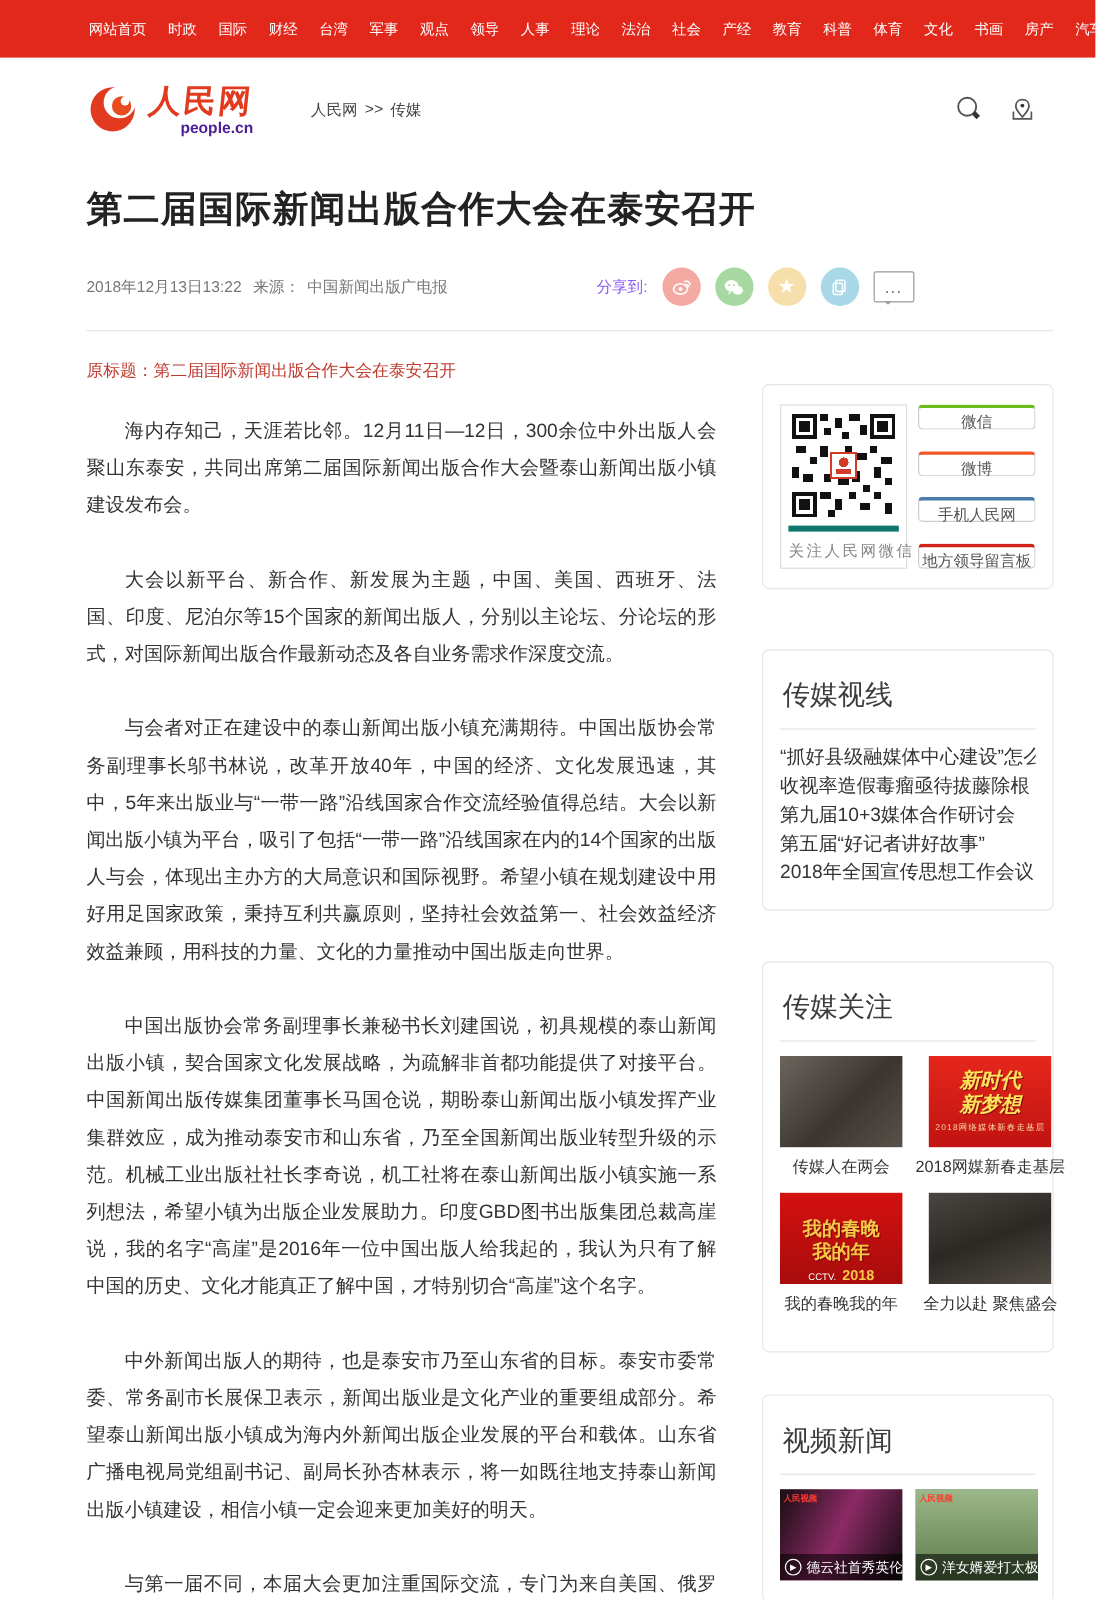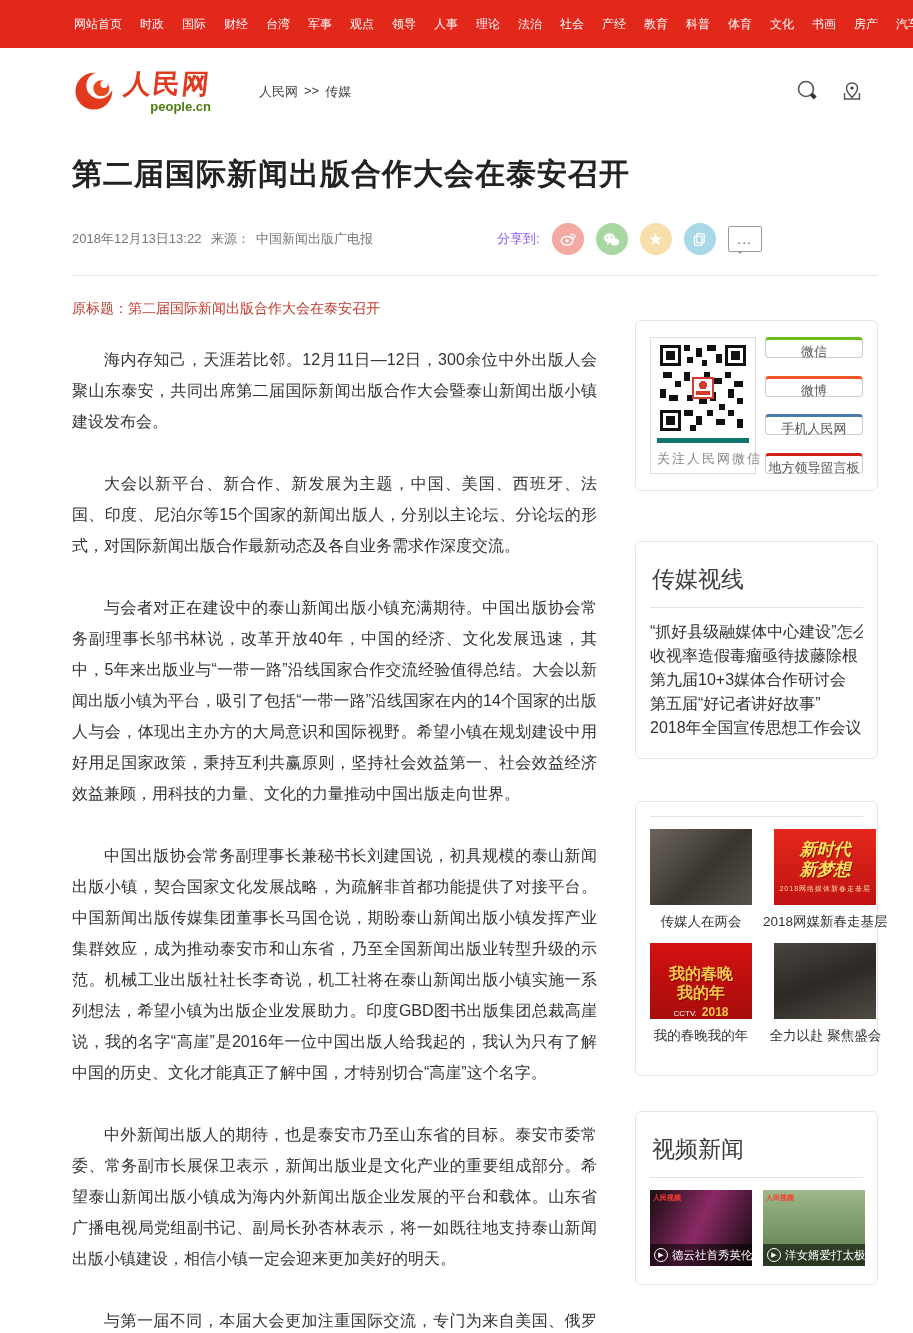--- a/index.html
+++ b/index.html
@@ -17,21 +17,21 @@
   }
   .topnav-links { display:flex; gap:18px; flex-wrap:nowrap; }
   .topnav a { color:#fff; font-size:12px; white-space:nowrap; }
   .topnav-auth { display:flex; gap:10px;flex-direction:column; }
 
   
   .header { height:88px; display:flex; align-items:center; padding:0 48px 0 72px; }
   .logo { display:flex; align-items:center; gap:6px; }
   .logo-txt { display:flex; flex-direction:column; line-height:1; }
   .logo-name { color:#e23a1e; font-size:27px; font-weight:bold; transform:skewX(-6deg); letter-spacing:2px; }
-  .logo-domain { color:#4d7c0f; font-size:13px; font-weight:bold; align-self:flex-end; margin-top:2px; }
+  .logo-domain { color:#4c1d95; font-size:13px; font-weight:bold; align-self:flex-end; margin-top:2px; }
   .crumb { margin-left:48px; font-size:13px; color:#444; display:flex; gap:6px; }
   .hdr-icons { margin-left:auto; display:flex; gap:18px; align-items:center; }
   .hdr-icons svg { display:block; }
 
   
   .content { padding:0 35px 0 72px; }
   .art-title { font-size:30px; font-weight:bold; color:#222; margin-top:18px; letter-spacing:1px; }
   .meta-row { display:flex; align-items:center; margin-top:28px; }
   .meta-left { font-size:13px; color:#777; }
   .meta-left span { margin-right:6px; }
@@ -316,20 +316,21 @@
         <div class="sec-list">
           <a>“抓好县级融媒体中心建设”怎么做</a>
           <a>收视率造假毒瘤亟待拔藤除根！</a>
           <a>第九届10+3媒体合作研讨会</a>
           <a>第五届“好记者讲好故事”</a>
           <a>2018年全国宣传思想工作会议</a>
         </div>
       </div>
 
       <div class="box side-sec mt-focus">
+        <div class="sec-title">传媒关注</div>
         <div class="sec-hr"></div>
         <div class="thumb-grid">
           <div class="thumb-cell">
             <a class="thumb ph-crowd1"></a>
             <div class="thumb-cap">传媒人在两会</div>
           </div>
           <div class="thumb-cell">
             <a class="thumb ph-newera">
               <span class="newera-l">新时代</span>
               <span class="newera-l">新梦想</span>

